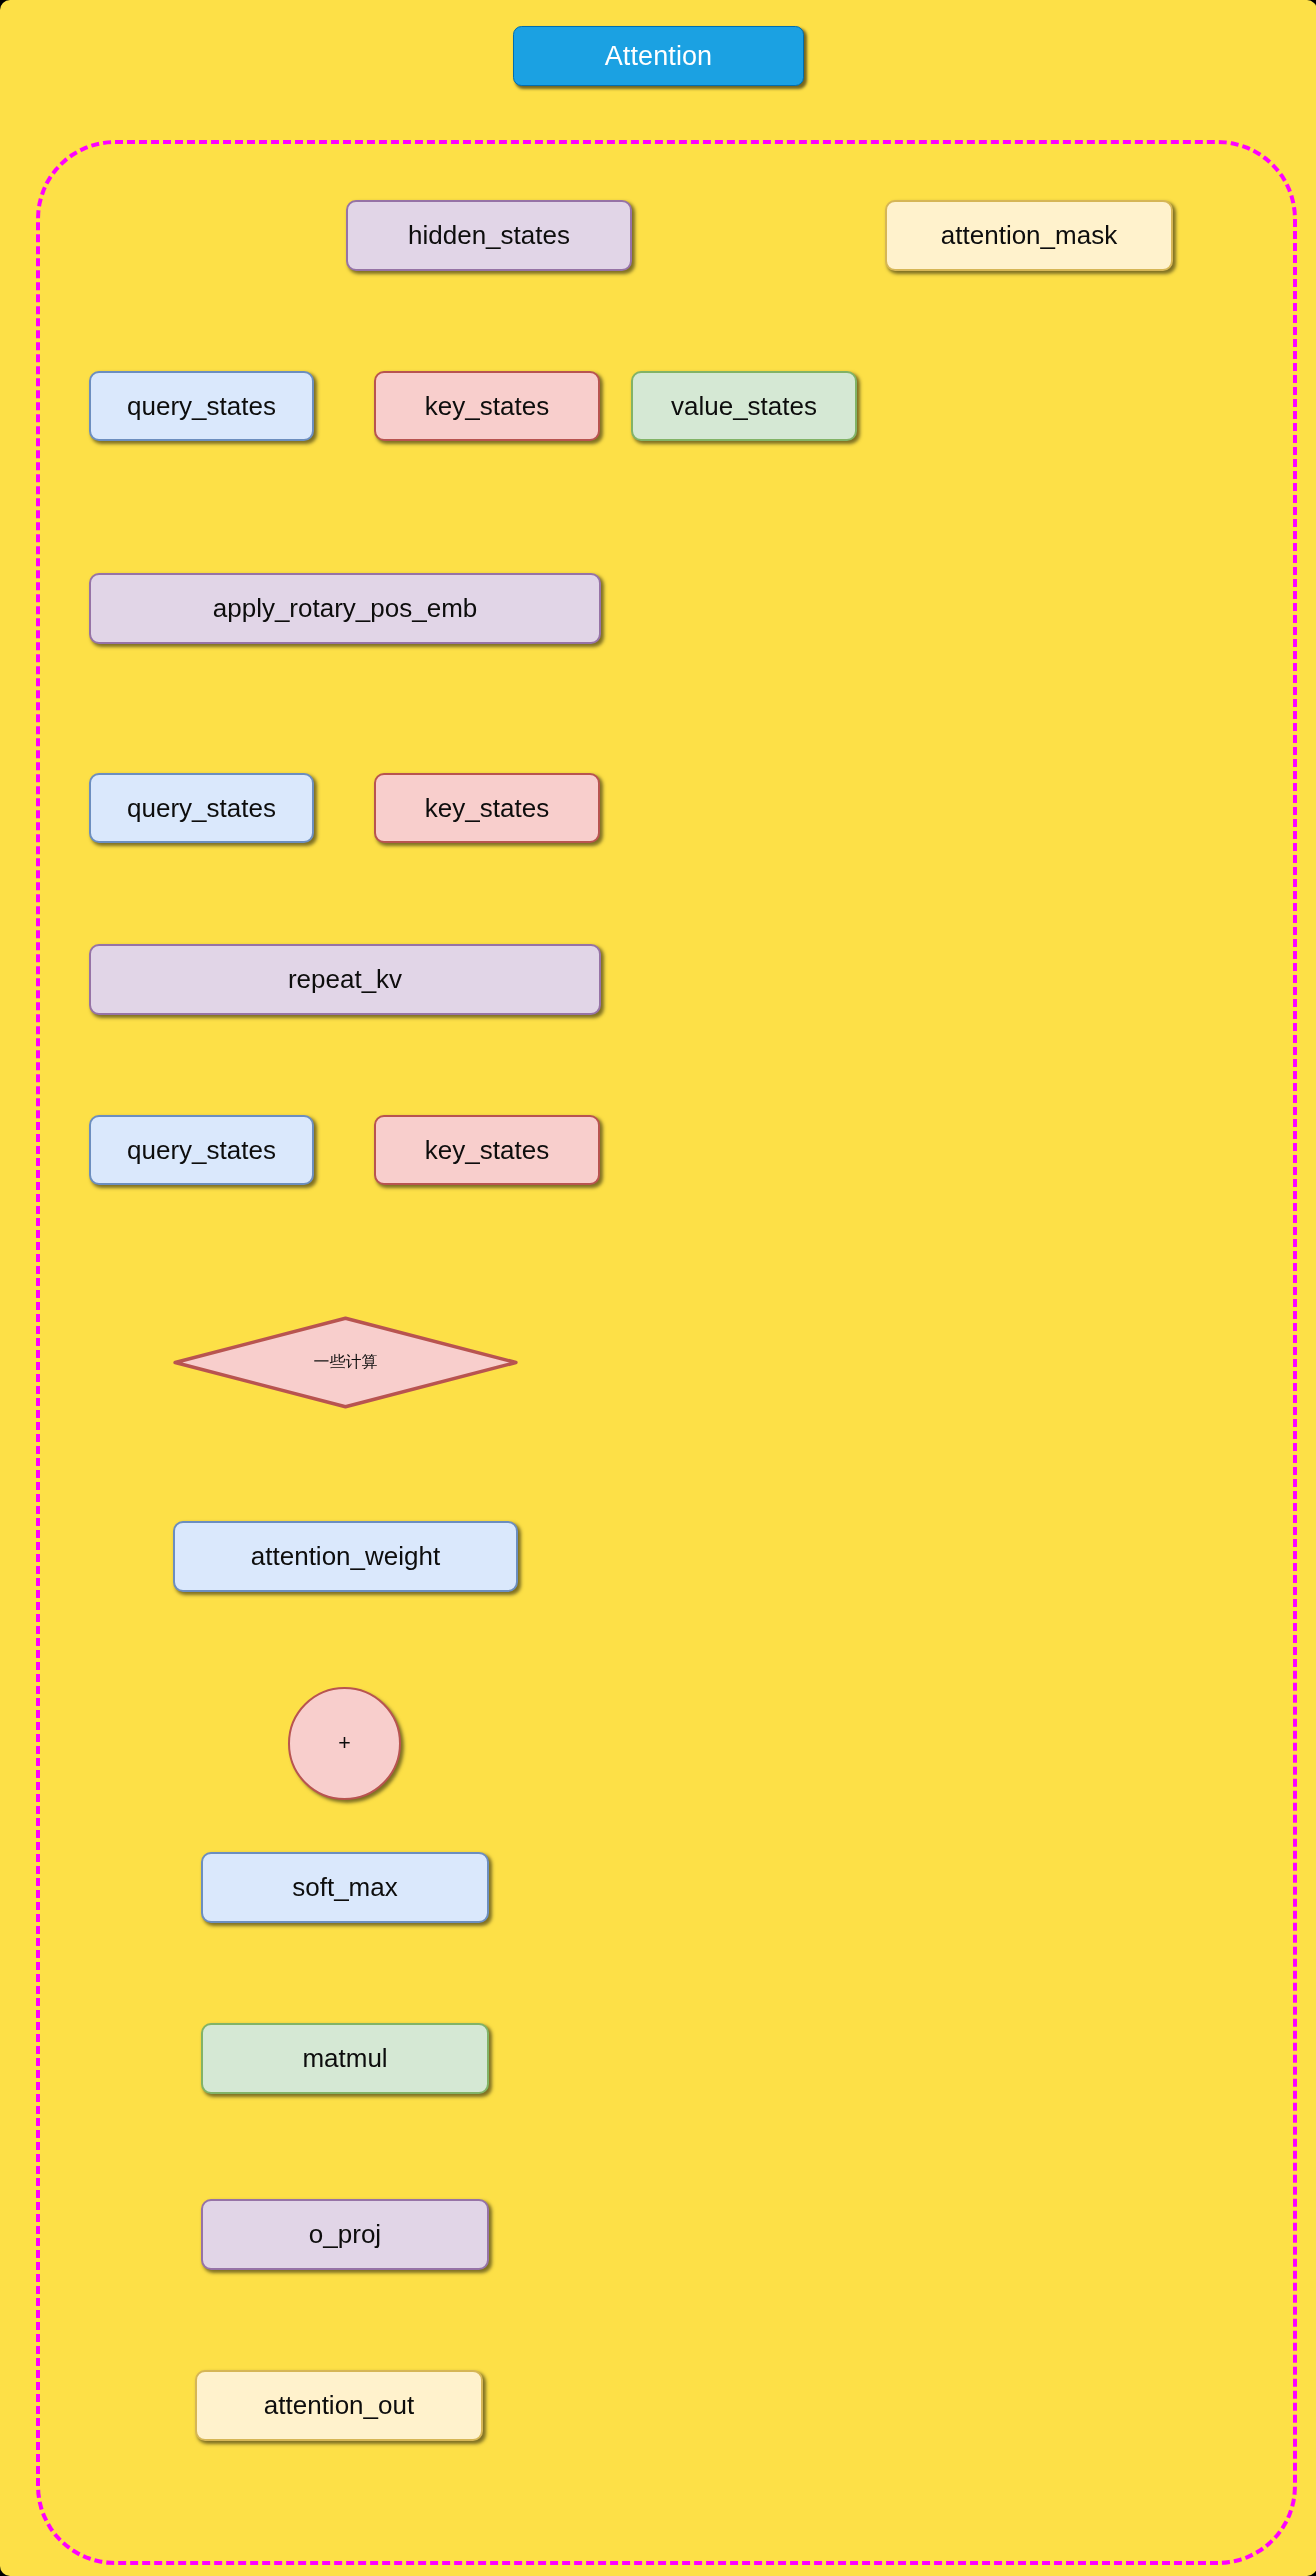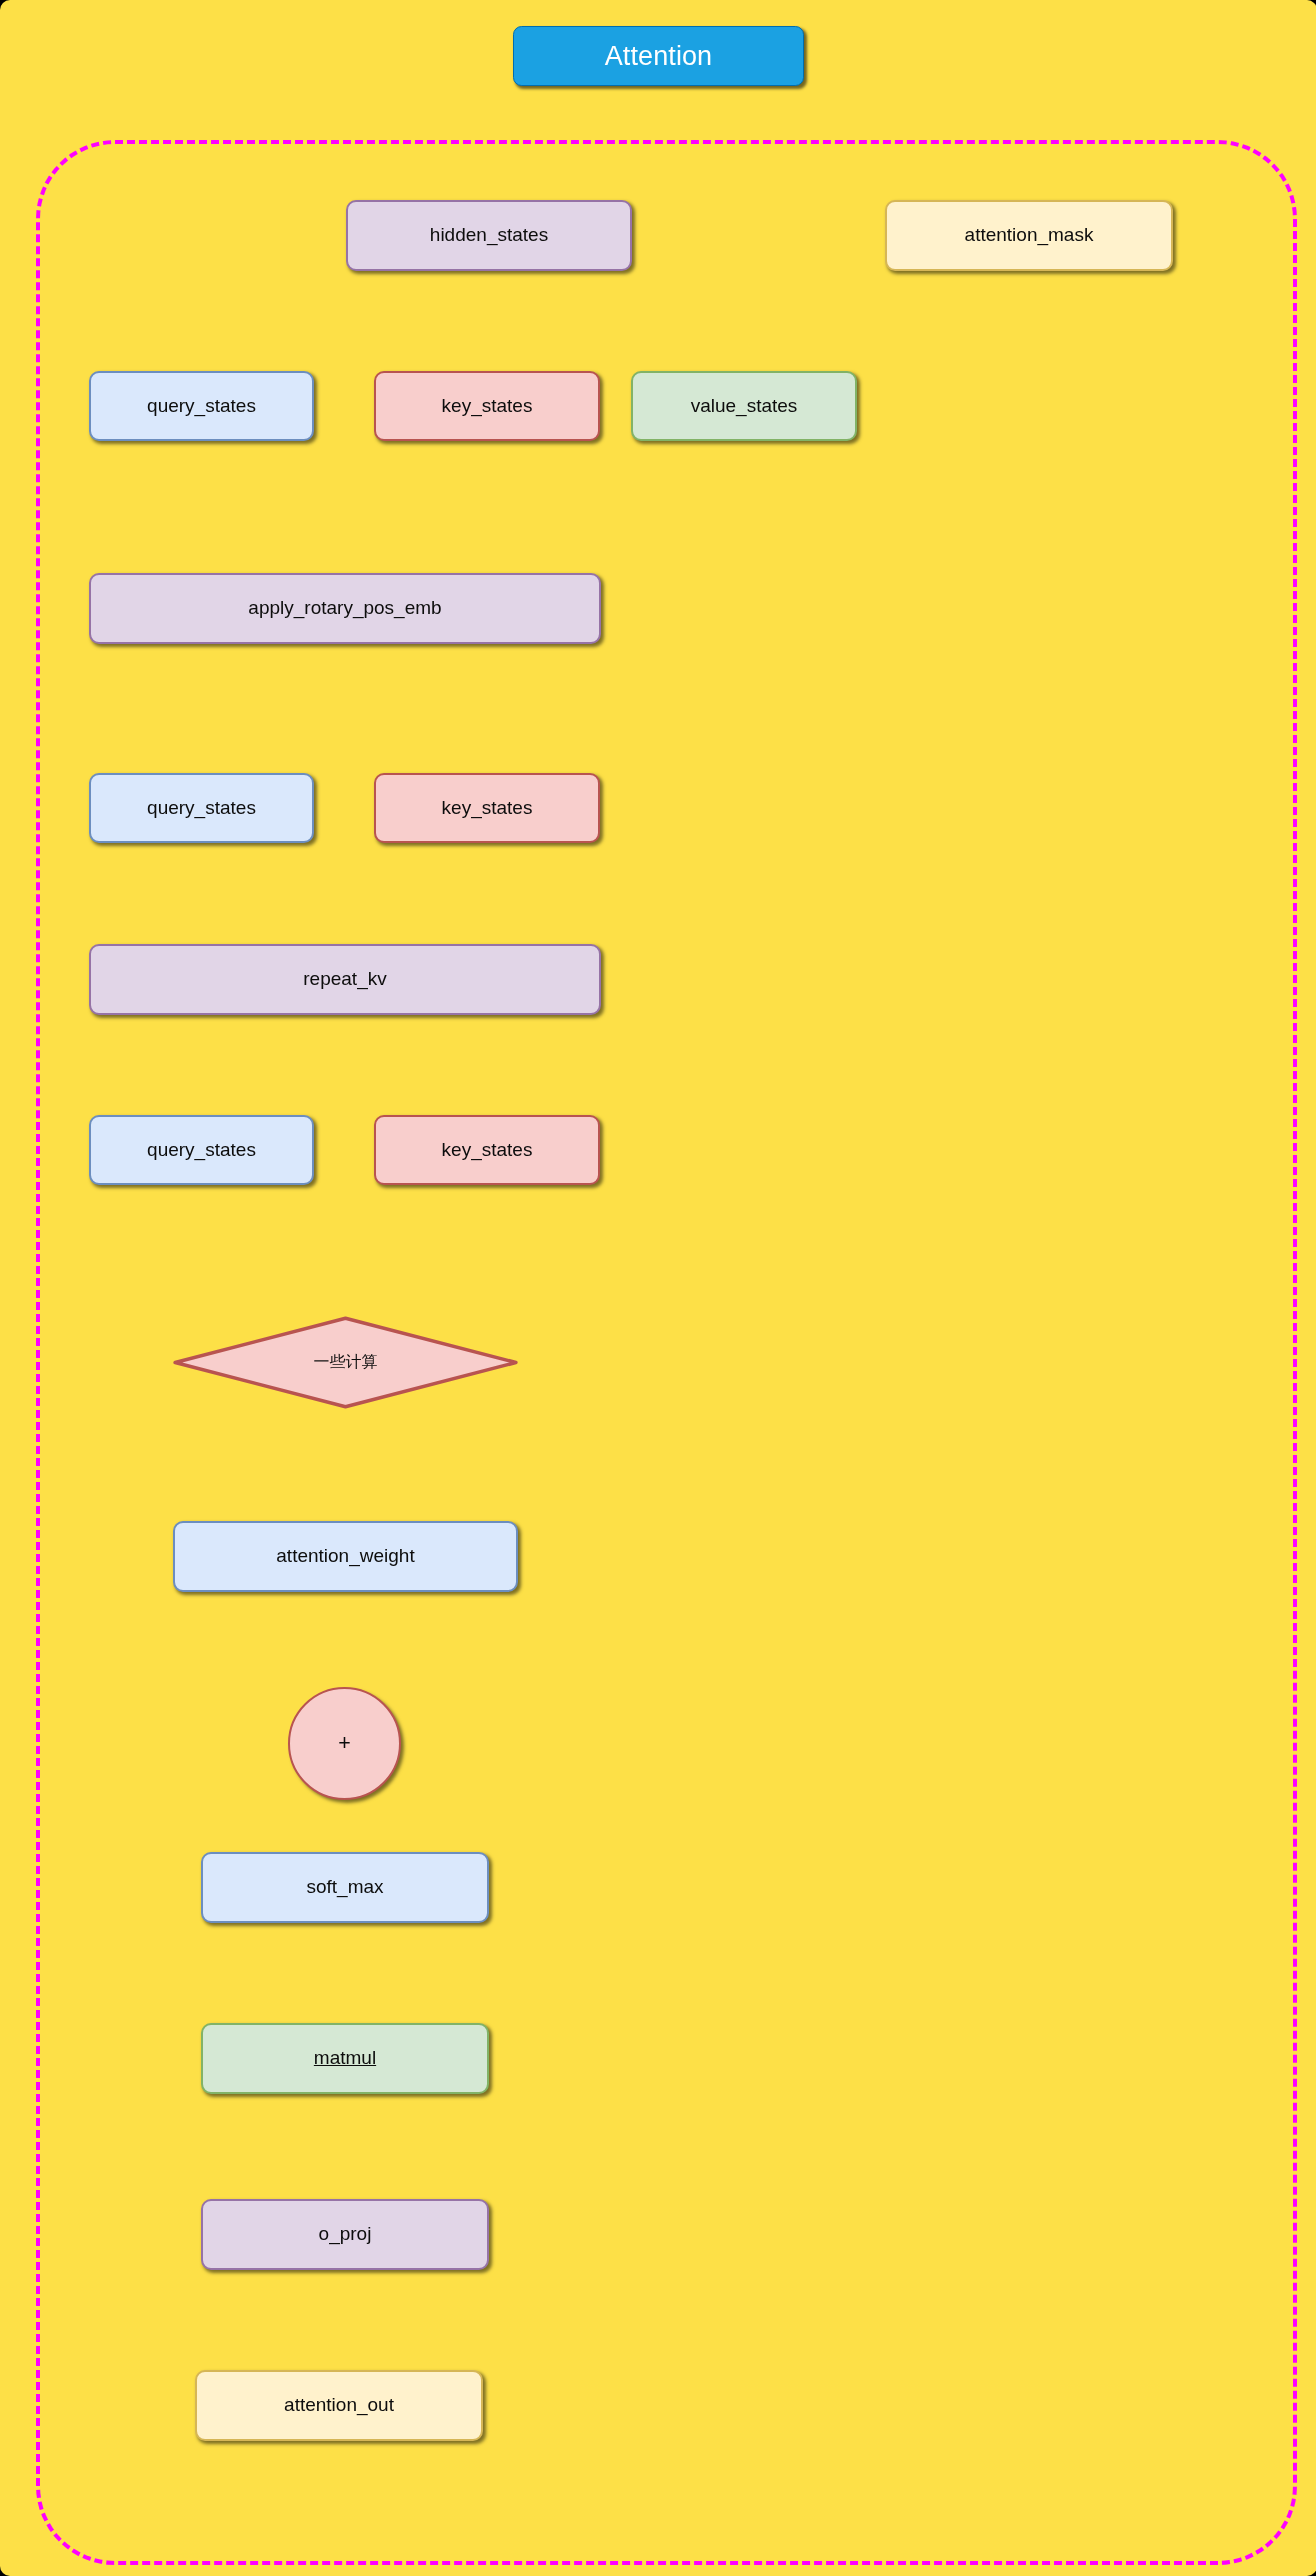--- a/index.html
+++ b/index.html
@@ -49,21 +49,21 @@
   .node {
     position: absolute;
     display: flex;
     align-items: center;
     justify-content: center;
     box-sizing: border-box;
     border-radius: 10px;
     border-width: 2.1px;
     border-style: solid;
     color: #0d0d0d;
-    font-size: 19px;
+    font-size: 26px;
     text-align: center;
     line-height: 1.1;
     box-shadow: 2.9px 2.9px 3.6px rgba(0,0,0,0.5);
   }
 
   
   .fill-purple { background: #e1d5e7; border-color: #9673a6; }
   .fill-yellow { background: #fff2cc; border-color: #d6b656; }
   .fill-blue   { background: #dae8fc; border-color: #6c8ebf; }
   .fill-red    { background: #f8cecc; border-color: #b85450; }
@@ -143,20 +143,20 @@
     </svg>
     <div class="diamond-label">一些计算</div>
   </div>
 
   <div class="node fill-blue" style="left:173px; top:1521px; width:345px; height:71px;">attention_weight</div>
 
   <div class="circle-node" style="left:288px; top:1687px; width:113px; height:113px;">+</div>
 
   <div class="node fill-blue" style="left:201px; top:1852px; width:288px; height:71px;">soft_max</div>
 
-  <div class="node fill-green" style="left:201px; top:2023px; width:288px; height:71px;text-decoration:underline;">matmul</div>
+  <div class="node fill-green" style="left:201px; top:2023px; width:288px; height:71px;">matmul</div>
 
   <div class="node fill-purple" style="left:201px; top:2199px; width:288px; height:71px;">o_proj</div>
 
   <div class="node fill-yellow" style="left:195px; top:2370px; width:288px; height:71px;">attention_out</div>
 
 </div>
 
 
 </body></html>

